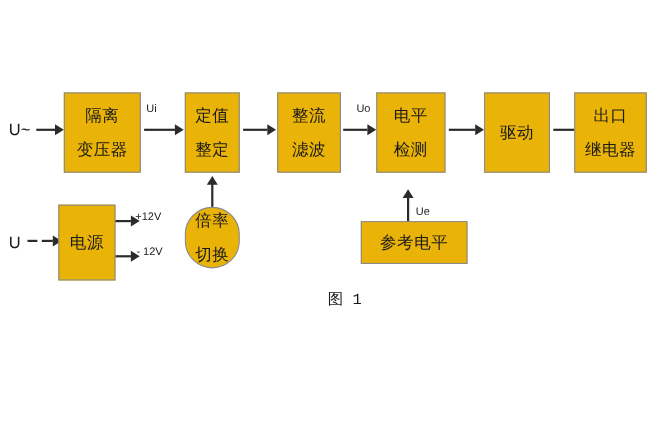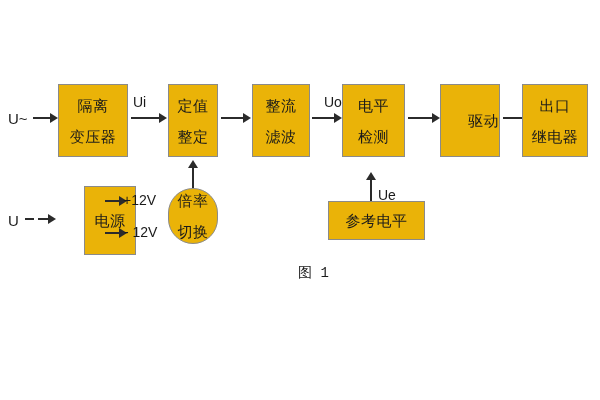--- a/index.html
+++ b/index.html
@@ -32,21 +32,21 @@
     display: block;
     white-space: nowrap;
     letter-spacing: 0.5px;
   }
   .box.two-line .line + .line {
     margin-top: 16px;
   }
   .label {
     position: absolute;
     color: #1a1a1a;
-    font-size: 14px;
+    font-size: 10px;
     white-space: nowrap;
     line-height: 1;
   }
   .label.big {
     font-size: 15px;
   }
   .caption {
     position: absolute;
     color: #1a1a1a;
     font-size: 14px;
@@ -150,21 +150,21 @@
   <div class="box two-line" style="left:342px; top:84px; width:63px; height:73px;">
     <span class="line"><span>电平</span></span>
     <span class="line"><span>检测</span></span>
   </div>
 
   <div class="arrow-h" style="left:408px; top:113px; width:32px;">
     <div class="shaft" style="width:24px;"></div>
     <div class="head" style="left:24px;"></div>
   </div>
 
-  <div class="box" style="left:440px; top:84px; width:60px; height:73px;align-items:flex-end;">
+  <div class="box" style="left:440px; top:84px; width:60px; height:73px;">
     <span class="line"><span>驱动</span></span>
   </div>
 
   <div class="arrow-h" style="left:503px; top:113px; width:30px;">
     <div class="shaft" style="width:22px;"></div>
     <div class="head" style="left:22px;"></div>
   </div>
 
   <div class="box two-line" style="left:522px; top:84px; width:66px; height:73px;">
     <span class="line"><span>出口</span></span>
@@ -173,21 +173,21 @@
 
   <div class="label big" style="left:8px; top:213px;">U</div>
 
   <div class="dash" style="left:25px; top:218px; width:9px;"></div>
 
   <div class="arrow-h" style="left:38px; top:214px; width:18px;">
     <div class="shaft" style="width:10px;"></div>
     <div class="head" style="left:10px;"></div>
   </div>
 
-  <div class="box" style="left:53px; top:186px; width:52px; height:69px;margin-left:31px;">
+  <div class="box" style="left:53px; top:186px; width:52px; height:69px;">
     <span class="line"><span>电源</span></span>
   </div>
 
   <div class="arrow-h" style="left:105px; top:196px; width:22px;">
     <div class="shaft" style="width:14px;"></div>
     <div class="head" style="left:14px;"></div>
   </div>
   <div class="label" style="left:123px; top:193px;">+12V</div>
 
   <div class="arrow-h" style="left:105px; top:228px; width:22px;">

